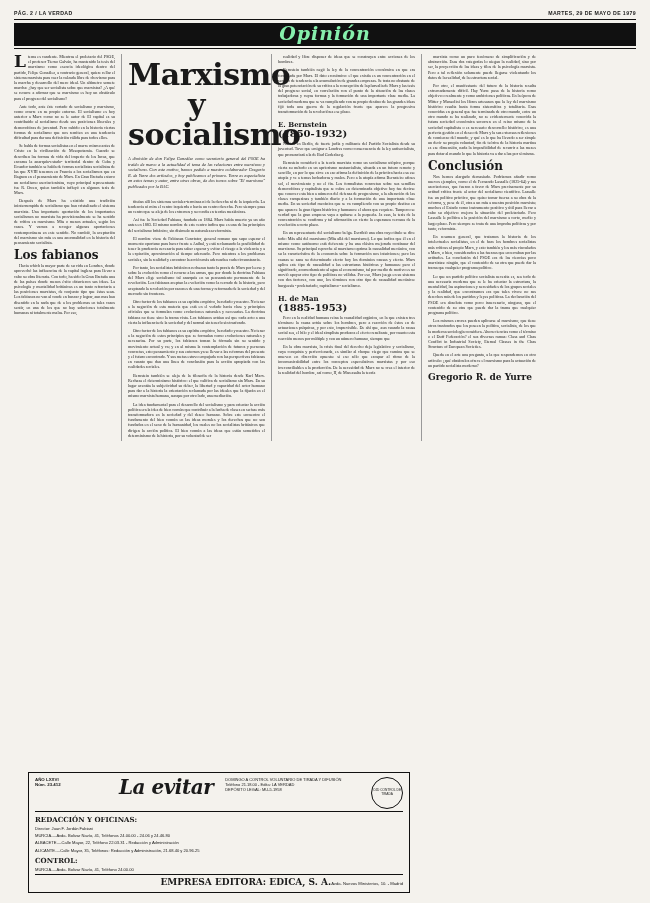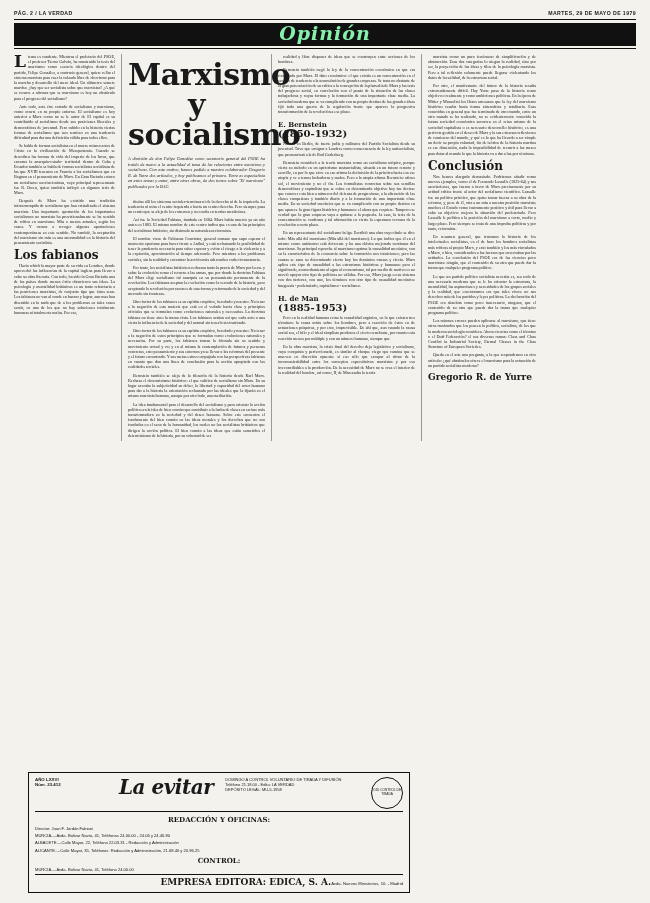--- a/index.html
+++ b/index.html
@@ -125,21 +125,21 @@
     padding:0 6px;
   }
   .ad-mid { font-size:4px; line-height:5px; flex:1; font-family:"Liberation Sans", sans-serif; }
   .ad-seal {
     width:30px;height:30px;border-radius:50%;
     border:1.2px solid #111; display:flex;align-items:center;justify-content:center;
     font-size:3.2px;text-align:center;line-height:3.6px;font-family:"Liberation Sans", sans-serif;
     flex:0 0 auto;
   }
   .ad-row { font-size:4.1px; line-height:5.2px; font-family:"Liberation Sans", sans-serif; margin-top:2px;}
-  .ad-head { font-family:"DejaVu Serif", serif; font-weight:bold; font-size:7px; margin:3px 0 1px 0;text-align:center;}
+  .ad-head { font-family:"DejaVu Serif", serif; font-weight:bold; font-size:7px; margin:3px 0 1px 0;}
   .ad-sep { border-top:.6px solid #111; margin:2px 0; }
   .ad-final {
     font-family:"DejaVu Serif", serif; font-weight:bold; font-size:9px;
     display:flex; justify-content:flex-end; align-items:baseline;
   }
   .ad-final .addr { font-family:"Liberation Sans", sans-serif; font-weight:normal; font-size:4.2px; }
 
   .signature {
     text-align:left;
     font-family:"DejaVu Serif", serif;

